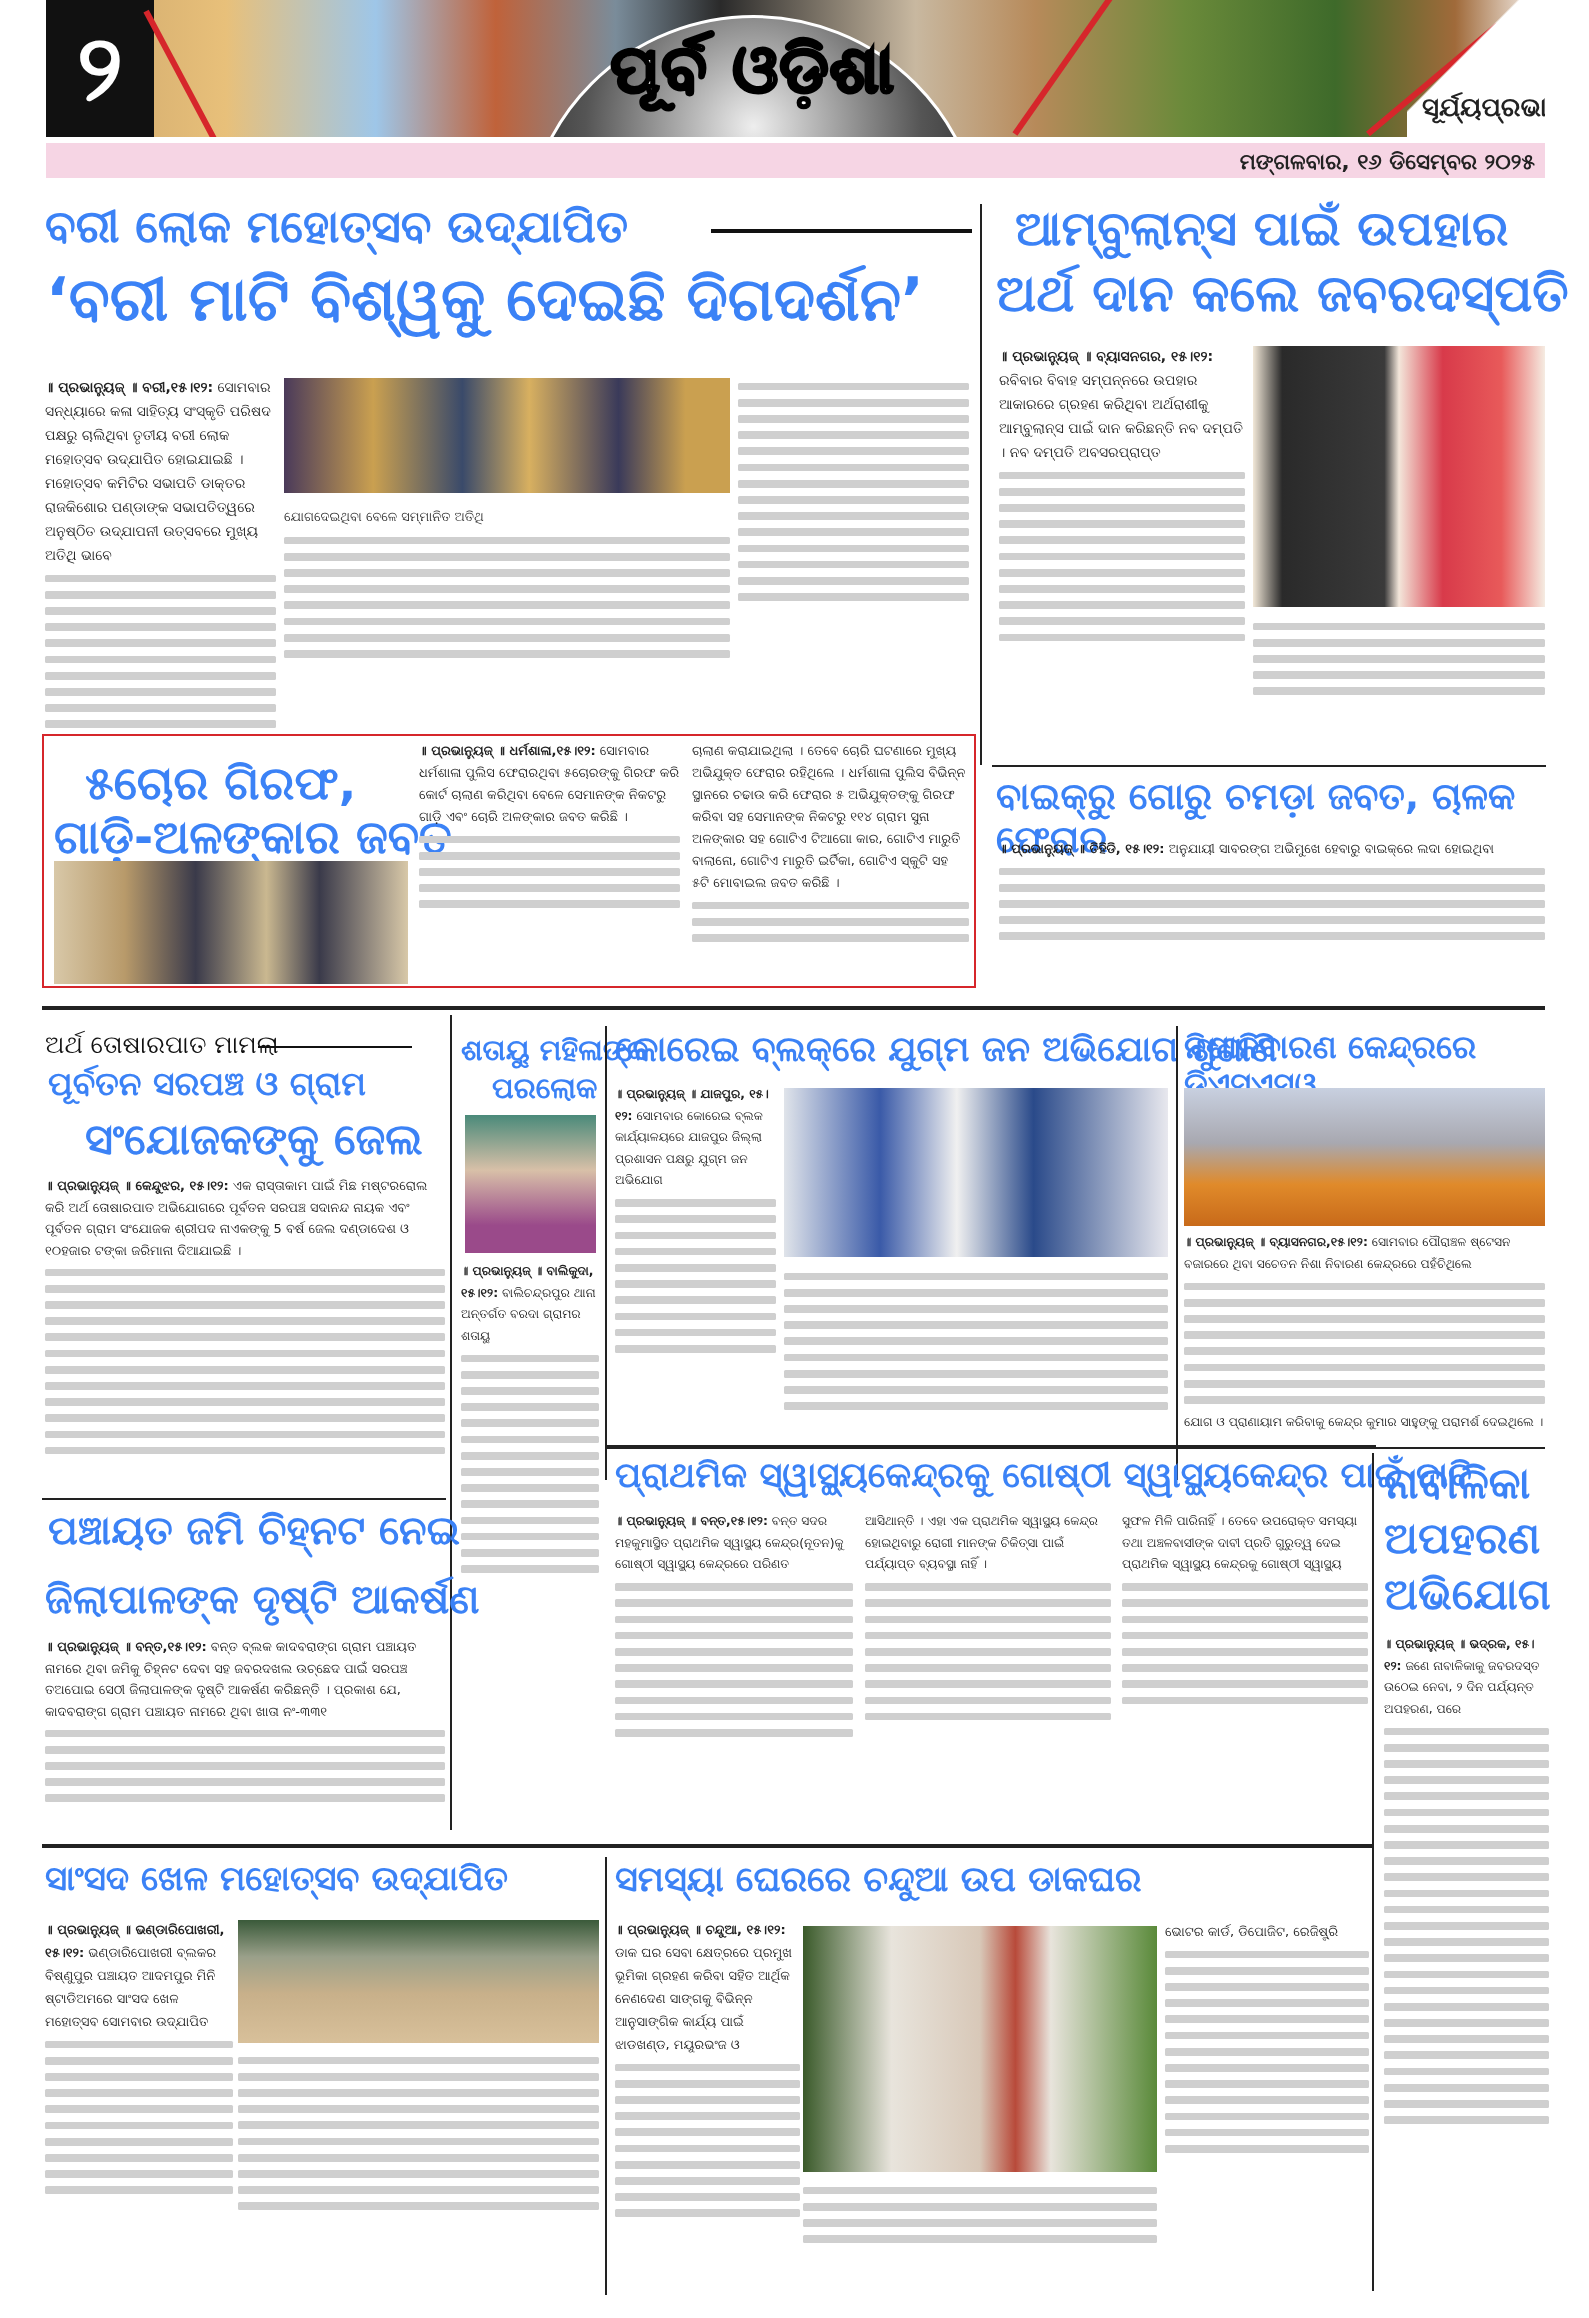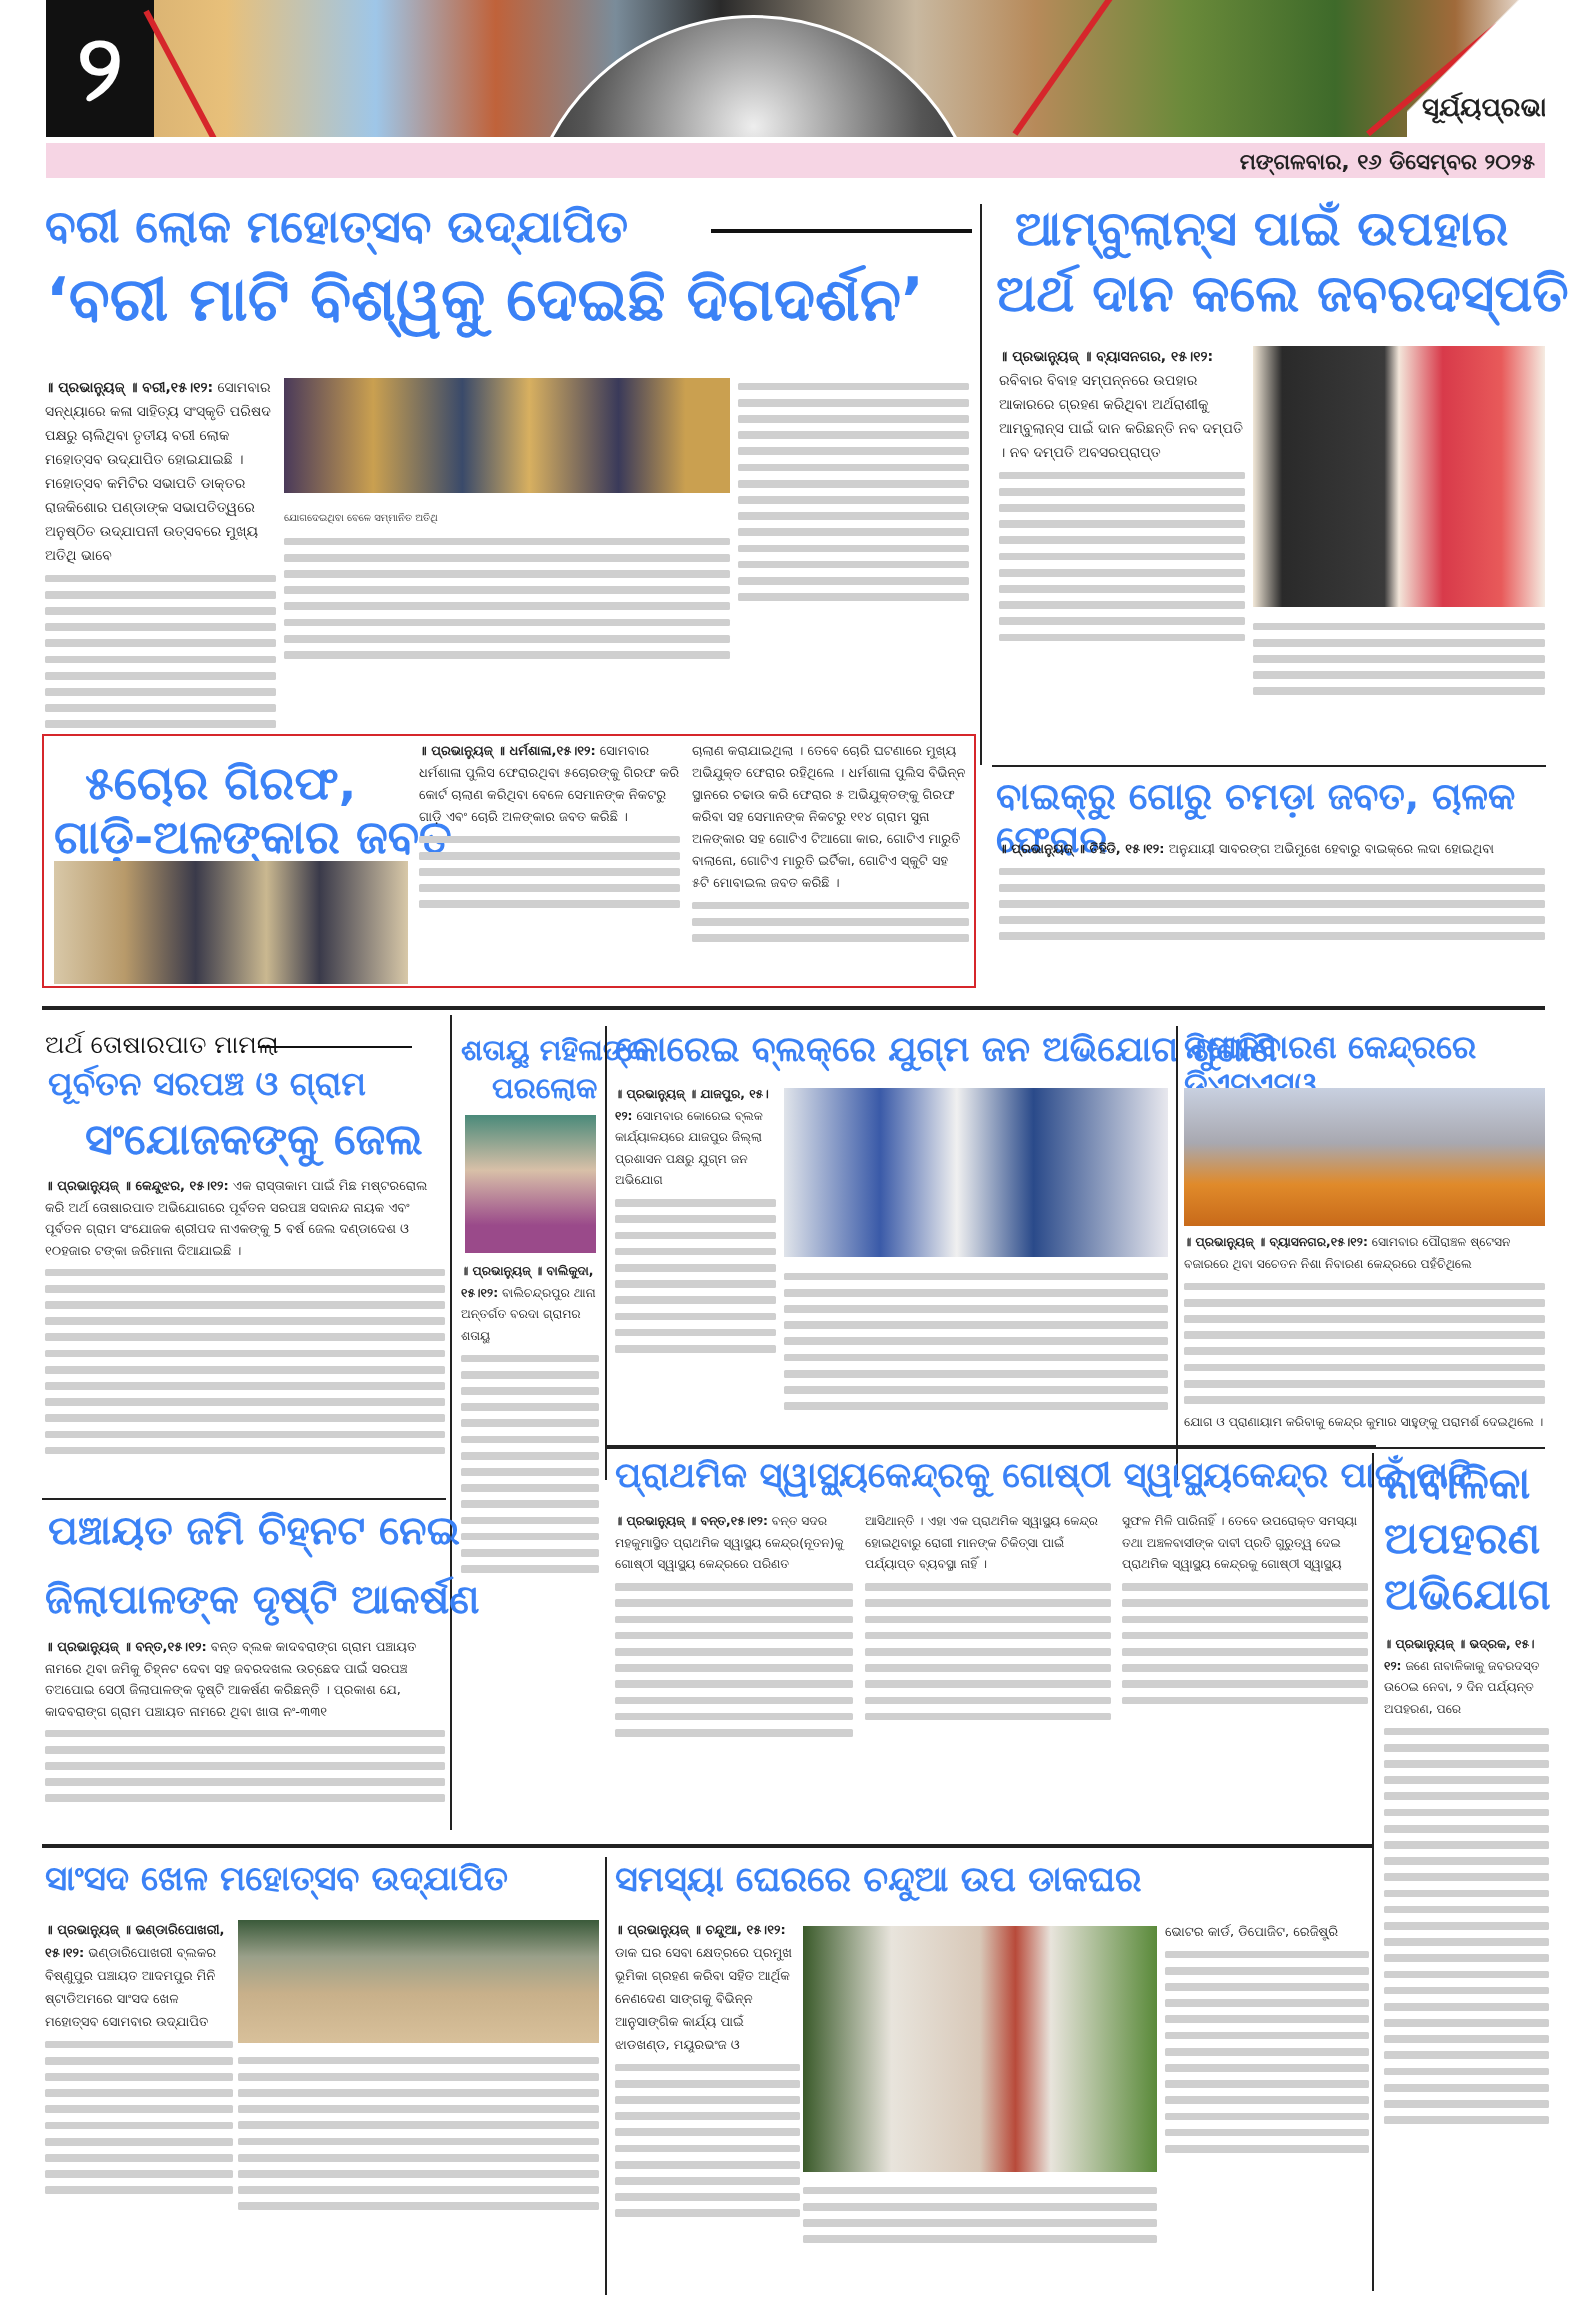--- a/index.html
+++ b/index.html
@@ -13,32 +13,33 @@
 .logo{left:1422px;top:92px;font-size:26px;font-weight:bold;color:#222}
 .datebar{left:46px;top:143px;width:1499px;height:35px;background:#f6d5e4}
 .date{right:54px;top:149px;font-size:21.5px;font-weight:bold;color:#222}
 .h1{font-weight:bold;line-height:1.15;color:#3b82f6}
 .vrule{width:1.5px;background:#222}
 .hrule{height:2.3px;background:#222}
 .body-col{font-size:14px;line-height:24px;color:#222}
 .dateline{font-weight:bold}
 .tl{display:block;height:7.7px;background:#cfcfcf;margin:7.7px 0 8.5px 0;border-radius:1.5px}
 .photo{overflow:hidden}
-.caption{font-size:10px;color:#333}
+.caption{font-size:13px;color:#333}
 .boxed{border:2.3px solid #d6262b}
 </style>
 </head>
 <body>
 
 <div class="abs masthead">
   <div class="abs pagenum">୨</div>
   <div class="abs redline" style="left:100px;top:7.7px;width:169px;transform:rotate(62deg)"></div>
   <div class="abs redline" style="left:969px;top:131px;width:169px;transform:rotate(-55deg)"></div>
   <div class="abs redline" style="left:1322px;top:131px;width:169px;transform:rotate(-40deg)"></div>
   <div class="abs arch" style="left:477px"></div>
+  <div class="abs mast-title" style="left:515px">ପୂର୍ବ ଓଡ଼ିଶା</div>
   <div class="abs" style="left:1361px;top:0;width:138px;height:137px;background:linear-gradient(135deg,transparent 40%,#fff 41%)"></div>
   <div class="abs logo" style="left:1376px">ସୂର୍ଯ୍ୟପ୍ରଭା</div>
 </div>
 <div class="abs datebar"></div>
 <div class="abs date">ମଙ୍ଗଳବାର, ୧୬ ଡିସେମ୍ବର ୨୦୨୫</div>
 
 <div class="abs h1" style="left:45px;top:201px;font-size:45px">ବରୀ ଲୋକ ମହୋତ୍ସବ ଉଦ୍‌ଯାପିତ</div>
 <div class="abs" style="left:711px;top:229px;width:261px;height:3.8px;background:#111"></div>
 <div class="abs h1" style="left:46px;top:265px;font-size:60px">‘ବରୀ ମାଟି ବିଶ୍ୱକୁ ଦେଇଛି ଦିଗଦର୍ଶନ’</div>
 <div class="abs body-col" style="left:45px;top:375px;width:231px">

